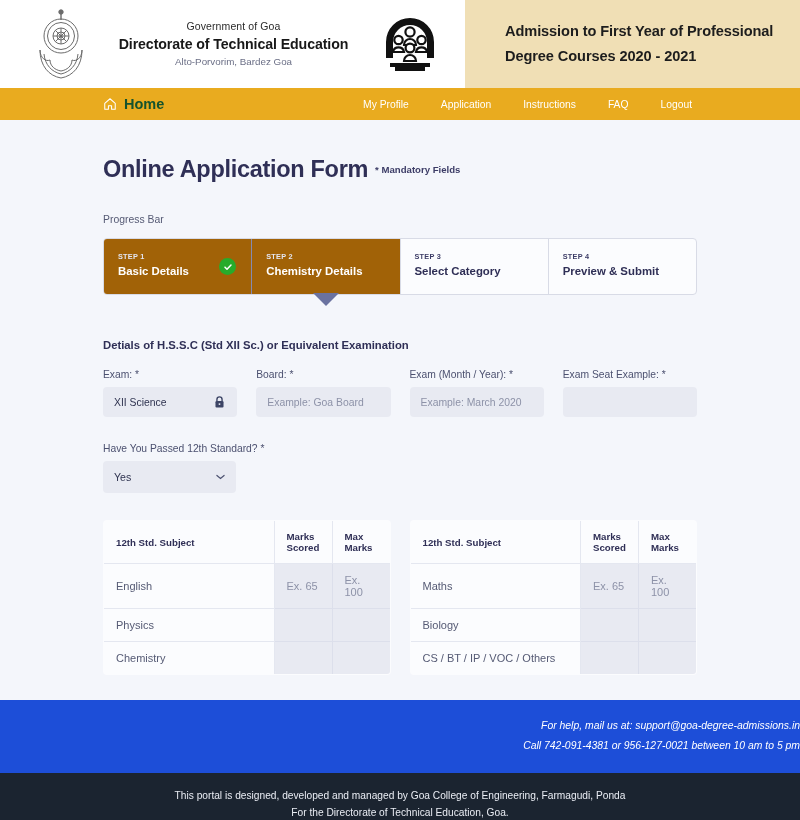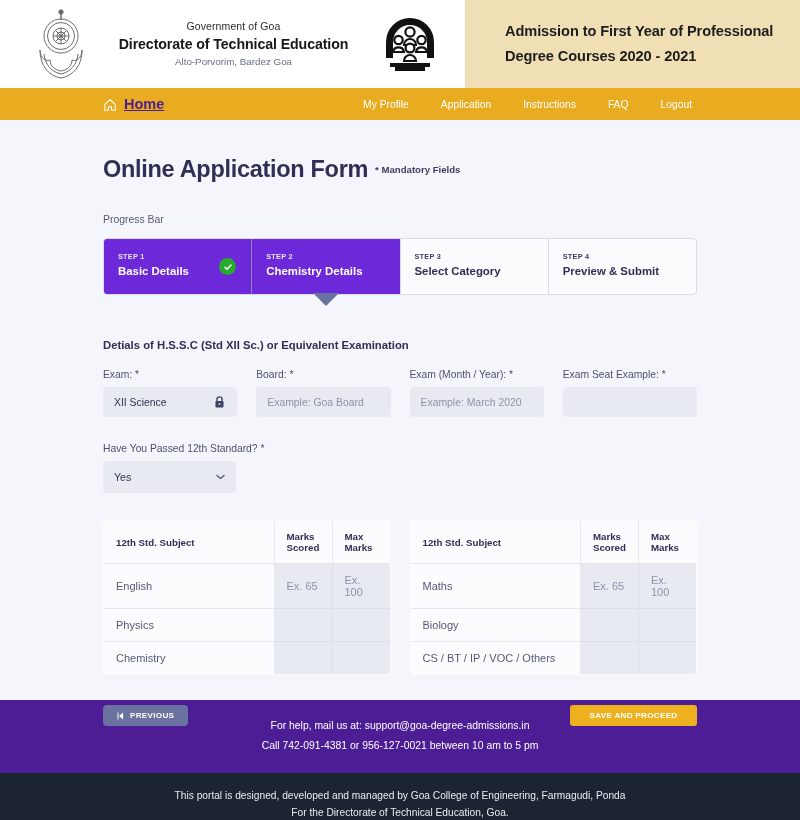--- a/index.html
+++ b/index.html
@@ -78,28 +78,27 @@
   
   .navbar {
     height: 32px;
     background: #e9ab1f;
     display: flex;
     align-items: center;
     position: relative;
   }
   .nav-home {
     display: flex;
-    align-items: flex-end;
+    align-items: center;
     gap: 7px;
     margin-left: 103px;
-    color: #4c1d95;
+    color: #14532d;
     font-size: 14.5px;
     font-weight: bold;
     cursor: pointer;
-    text-decoration: underline;
   }
   .nav-home svg { display: block; }
   .nav-links {
     margin-left: auto;
     margin-right: 108px;
     display: flex;
     gap: 32px;
   }
   .nav-links a {
     color: #ffffff;
@@ -149,21 +148,21 @@
     background: #fbfcfe;
     position: relative;
   }
   .step {
     flex: 1 1 0;
     padding: 12px 0 0 14px;
     position: relative;
   }
   .step + .step { border-left: 1px solid #d8dbe6; }
   .step.done, .step.active {
-    background: #6d28d9;
+    background: #a16207;
     border-left-color: #5d6punkt;
   }
   .step.done { border-radius: 3px 0 0 3px; }
   .step.done + .step.active { border-left: 1px solid #848ab3; }
   .step-num {
     font-size: 7.3px;
     font-weight: bold;
     letter-spacing: .25px;
     color: #3c3c66;
     line-height: 11px;
@@ -334,26 +333,27 @@
     width: 127px;
     font-family: "Liberation Sans", sans-serif;
     font-size: 8.1px;
     font-weight: bold;
     letter-spacing: .3px;
     cursor: pointer;
   }
 
   
   .footer-help {
-    background: #4c1d95;
+    background: #1d4ed8;
     color: #ffffff;
-    text-align: center;
+    text-align: right;
     padding: 16px 0 17px;
     font-size: 10.4px;
     line-height: 20px;
+    font-style: italic;
   }
   .footer-help a { color: #ffffff; }
   .footer-bottom {
     background: #1b2430;
     color: #e9ecf3;
     text-align: center;
     padding: 14px 0 16px;
     font-size: 10.2px;
     line-height: 17px;
   }
@@ -558,30 +558,20 @@
         <tr>
           <td>CS / BT / IP / VOC / Others</td>
           <td class="num"></td>
           <td class="num"></td>
         </tr>
       </tbody>
     </table>
 
   </div>
 
-  <div class="btn-row">
-    <button class="btn-prev">
-      <svg width="7" height="8" viewBox="0 0 8 9">
-        <path d="M7 0.6 L2.4 4.5 L7 8.4 Z" fill="#ffffff"></path>
-        <rect x="0.6" y="0.6" width="1.1" height="7.8" fill="#ffffff"></rect>
-      </svg>
-      <span>PREVIOUS</span>
-    </button>
-    <button class="btn-save">SAVE AND PROCEED</button>
-  </div>
 
 </div>
 
 <div class="footer-help">
   <div>
     <span>For help, mail us at: </span><a>support@goa-degree-admissions.in</a>
   </div>
   <div>
     <span>Call </span><a>742-091-4381</a><span> or </span><a>956-127-0021</a><span> between 10 am to 5 pm</span>
   </div>

